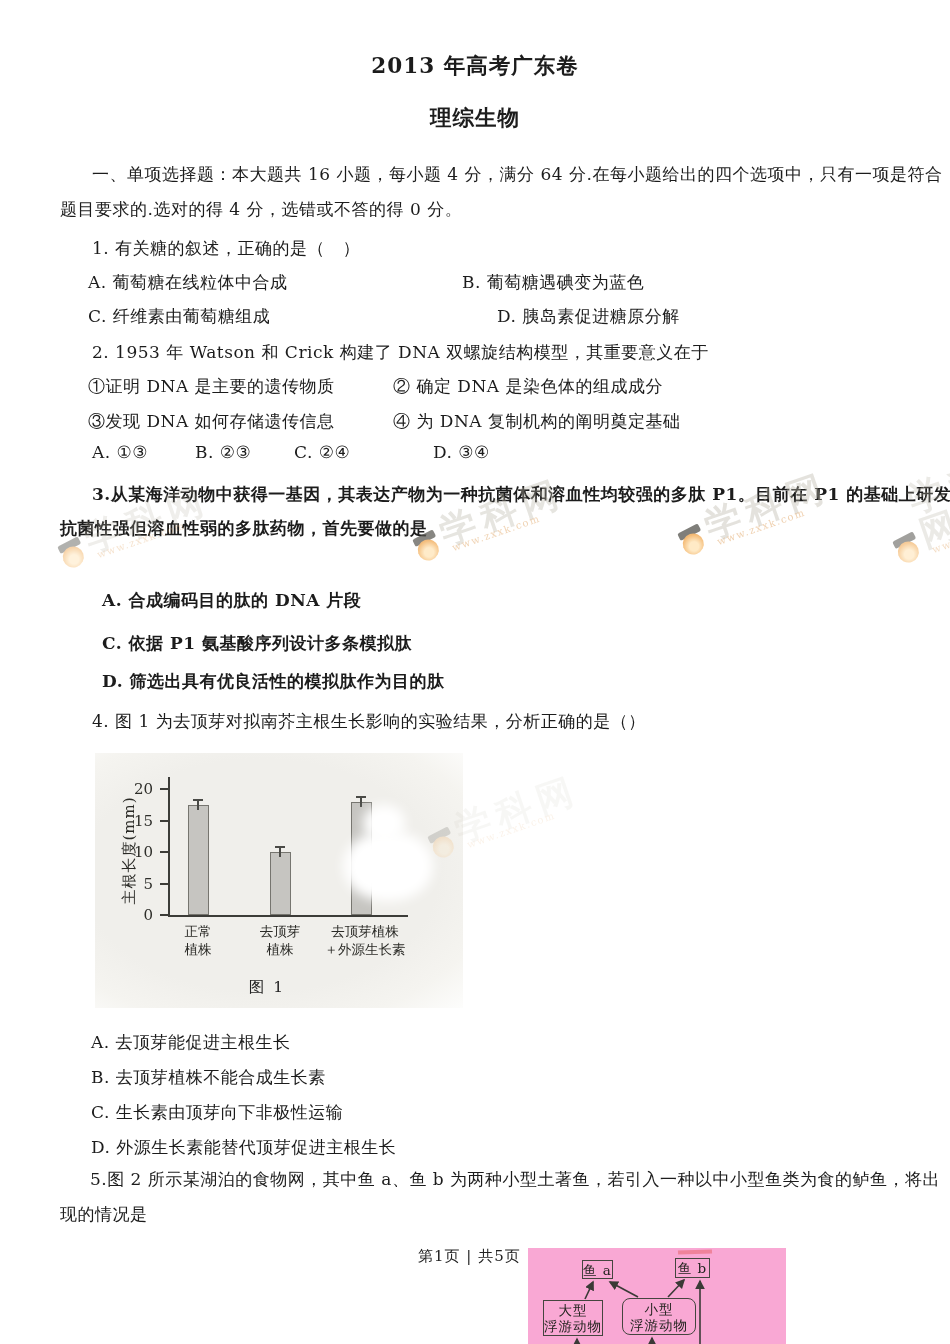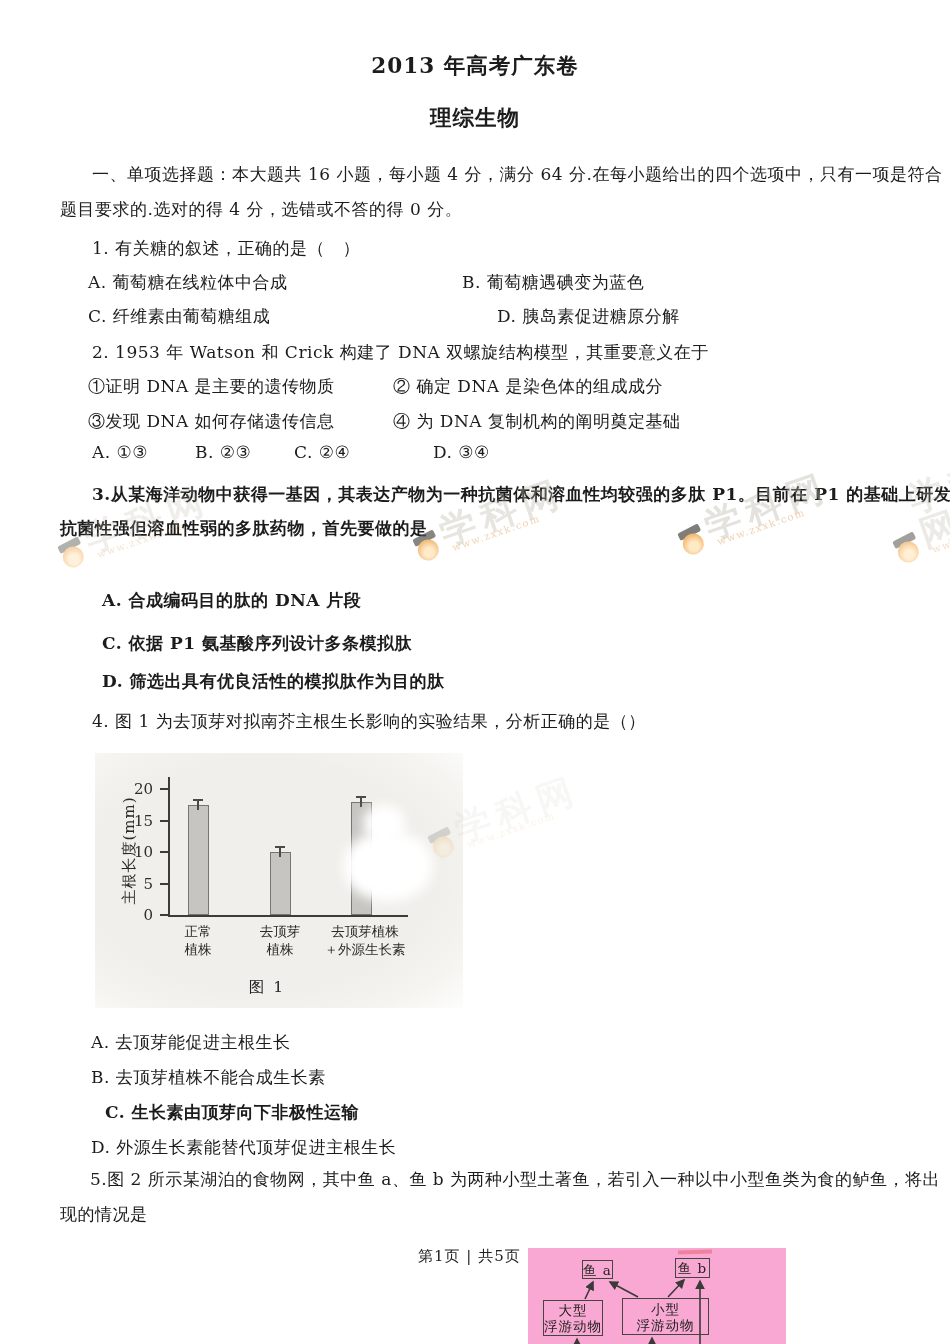--- a/index.html
+++ b/index.html
@@ -116,21 +116,21 @@
         <div class="cat" style="left: 210px; top: 169px;">去顶芽植株
 ＋外源生长素</div>
       </div>
     <div class="blob" style="left:248px;top:78px;width:90px;height:70px;"></div>
     <div class="blob" style="left:268px;top:52px;width:42px;height:36px;"></div>
     <div class="figcap" style="left:150px;top:224px;width:44px;text-align:center;">图 1</div>
   </div>
 
   <div class="t" style="left:91px;top:1032px;">A. 去顶芽能促进主根生长</div>
   <div class="t" style="left:91px;top:1067px;">B. 去顶芽植株不能合成生长素</div>
-  <div class="t" style="left:105px;top:1102px;font-weight:bold;">C. 生长素由顶芽向下非极性运输</div>
+  <div class="t" style="left:91px;top:1102px;">C. 生长素由顶芽向下非极性运输</div>
   <div class="t" style="left:91px;top:1137px;">D. 外源生长素能替代顶芽促进主根生长</div>
 
   <div class="t" style="left:90px;top:1169px;">5.图 2 所示某湖泊的食物网，其中鱼 a、鱼 b 为两种小型土著鱼，若引入一种以中小型鱼类为食的鲈鱼，将出</div>
   <div class="t" style="left:60px;top:1204px;">现的情况是</div>
 
   <div class="fig2">
     <svg width="258" height="154">
       <defs>
         <marker id="ah" markerWidth="7" markerHeight="7" refX="5" refY="3" orient="auto">
           <path d="M0,0 L6,3 L0,6 z" fill="#3a3a36"></path>
@@ -142,21 +142,21 @@
       <line x1="172" y1="107" x2="172" y2="33" stroke="#3a3a36" stroke-width="1.6" marker-end="url(#ah)"></line>
       <line x1="49" y1="107" x2="49" y2="91" stroke="#3a3a36" stroke-width="1.6" marker-end="url(#ah)"></line>
       <line x1="124" y1="107" x2="124" y2="90" stroke="#3a3a36" stroke-width="1.6" marker-end="url(#ah)"></line>
     </svg>
     <div class="pink-mark"></div>
     <div class="scan-smudge"></div>
     <div class="node" style="left:54px;top:12px;width:31px;height:19px;">鱼 a</div>
     <div class="node" style="left:147px;top:10px;width:35px;height:20px;">鱼 b</div>
     <div class="node" style="left:15px;top:52px;width:60px;height:36px;">大型
 浮游动物</div>
-    <div class="node" style="left:94px;top:50px;width:87px;height:37px;">小型
+    <div class="node" style="left:94px;top:50px;width:74px;height:37px;border-radius:8px;">小型
 浮游动物</div>
     <div class="node" style="left:13px;top:108px;width:179px;height:40px;">浮游植物</div>
     <div class="figcap" style="left:80px;top:131px;width:36px;text-align:center;font-size:10px;">图 2</div>
   </div>
 
   <div class="t footer" style="left:418px;top:1247px;">第1页 | 共5页</div>
 
   <div class="wm" style="left:55px;top:505px;opacity:0.45;">
     <span class="wm-owl">
         <span class="cap"></span>

